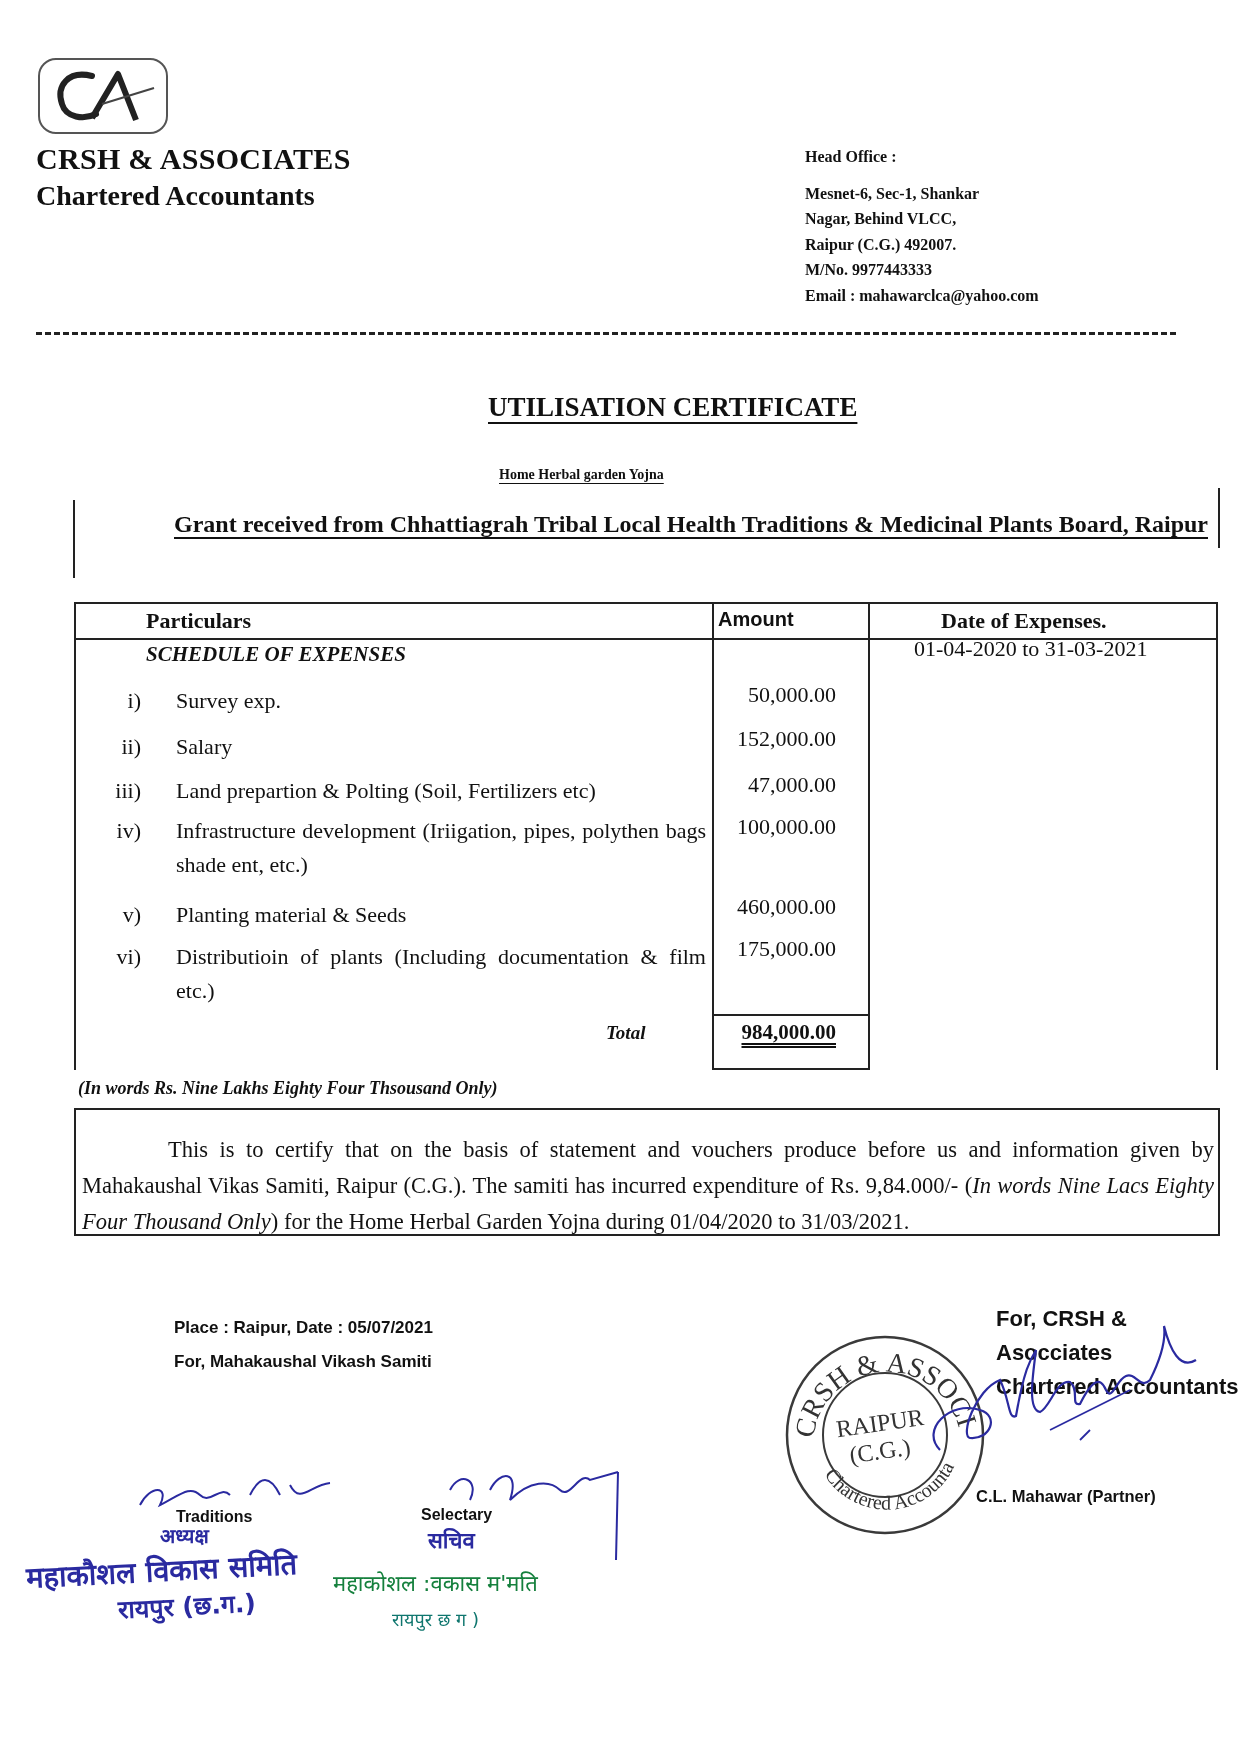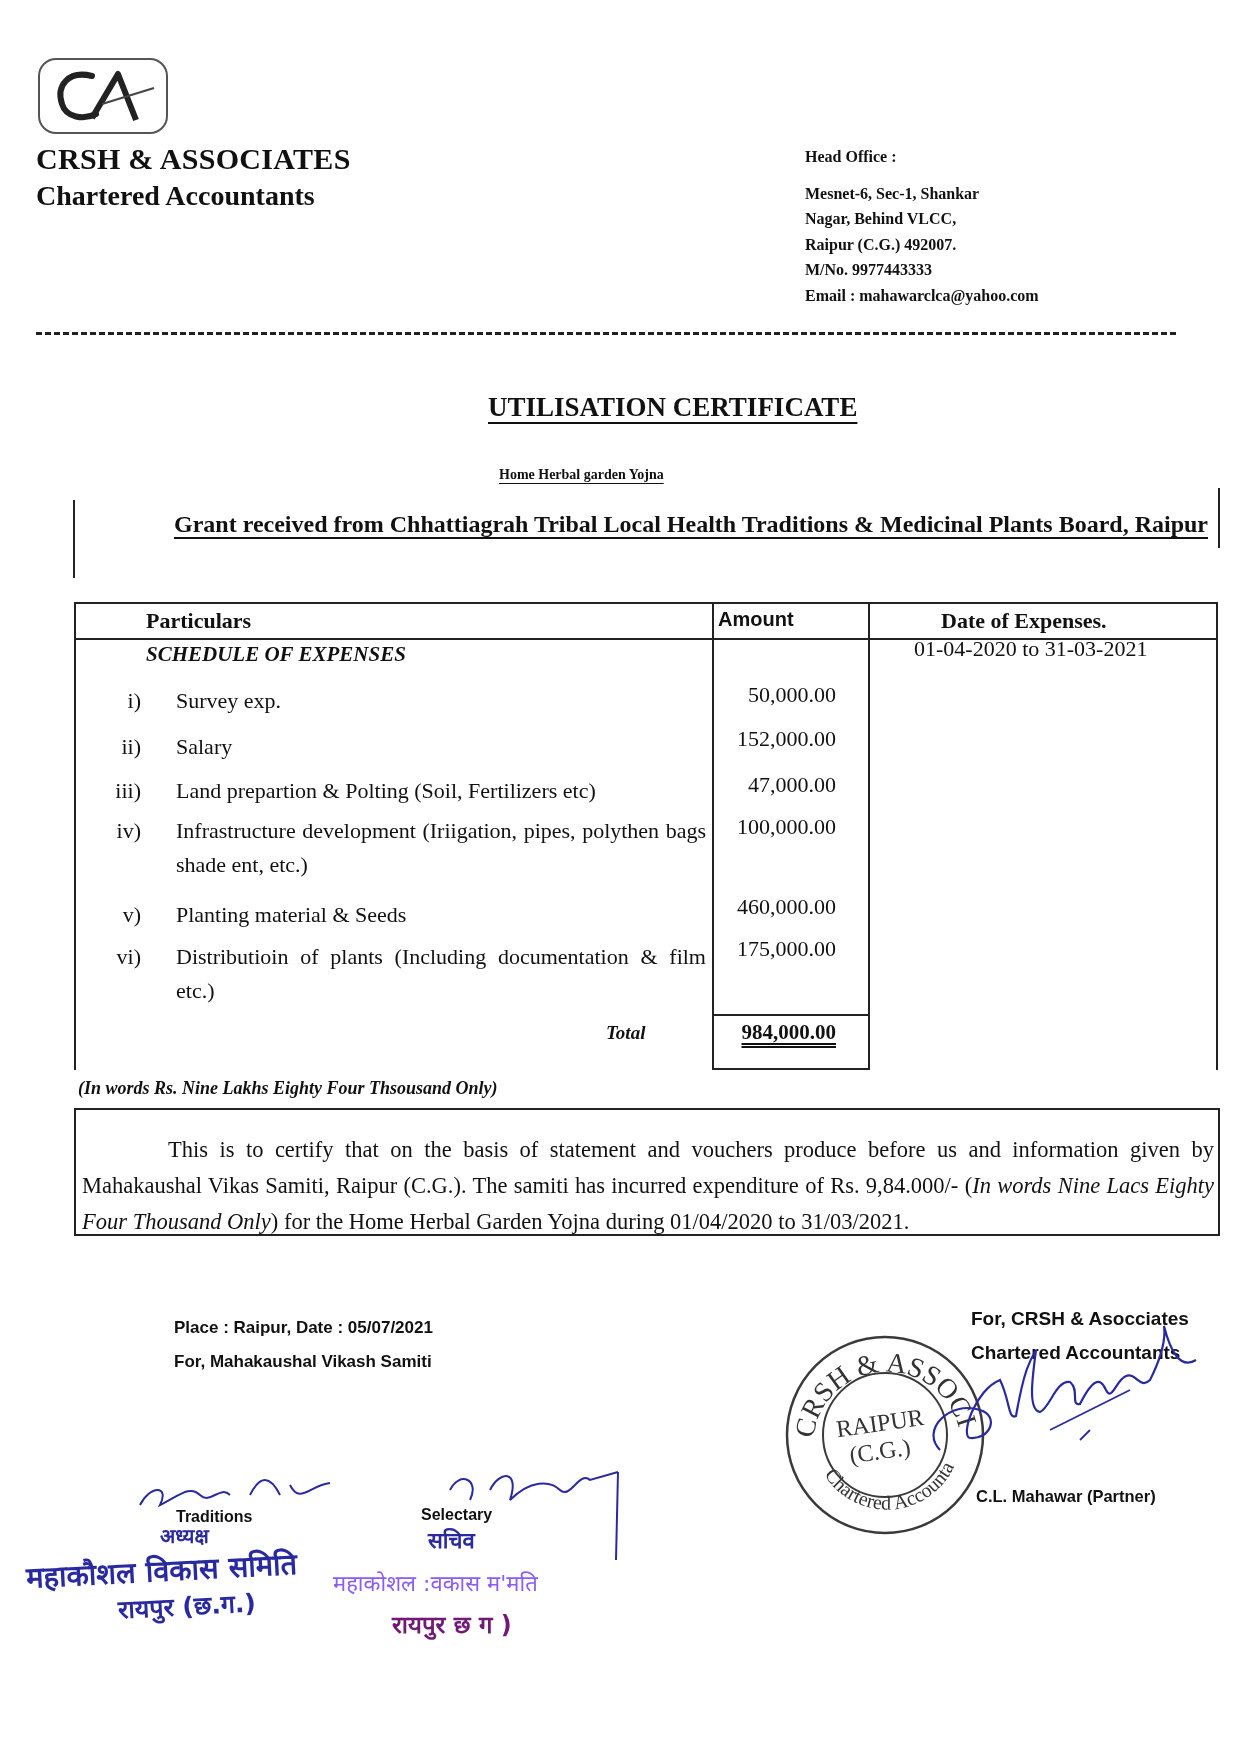--- a/index.html
+++ b/index.html
@@ -37,37 +37,37 @@
   .total-box { position: absolute; left: 636px; top: 410px; width: 158px; height: 56px; border: 2px solid #222; }
   .total-amt { position: absolute; left: 640px; top: 416px; width: 120px; text-align: right; font-size: 21px; font-weight: bold; text-decoration: underline; text-decoration-style: double; text-underline-offset: 4px; }
 
   .words { position: absolute; left: 78px; top: 1078px; font-size: 18px; font-style: italic; font-weight: bold; }
   .cert-box { position: absolute; left: 74px; top: 1108px; width: 1146px; height: 128px; border: 2px solid #222; }
   .cert-text { position: absolute; left: 6px; top: 22px; width: 1132px; font-size: 22.5px; line-height: 36px; text-align: justify; text-indent: 86px; }
 
   .place { position: absolute; left: 174px; top: 1318px; font-family: "Liberation Sans", sans-serif; font-size: 17px; font-weight: bold; }
   .for-samiti { position: absolute; left: 174px; top: 1352px; font-family: "Liberation Sans", sans-serif; font-size: 17px; font-weight: bold; }
 
-  .for-firm { position: absolute; left: 971px; top: 1302px; font-family: "Liberation Sans", sans-serif; font-size: 19px; font-weight: bold; line-height: 34px; }
+  .for-firm { position: absolute; left: 996px; top: 1302px; font-family: "Liberation Sans", sans-serif; font-size: 22px; font-weight: bold; line-height: 34px; }
   .partner { position: absolute; left: 976px; top: 1487px; font-family: "Liberation Sans", sans-serif; font-size: 16.5px; font-weight: bold; }
 
   .stamp { position: absolute; left: 783px; top: 1333px; width: 205px; height: 205px; }
   .sign-ca { position: absolute; left: 920px; top: 1320px; width: 280px; height: 150px; }
 
   .president { position: absolute; left: 176px; top: 1508px; font-family: "Liberation Sans", sans-serif; font-size: 16px; font-weight: bold; }
   .secretary { position: absolute; left: 421px; top: 1506px; font-family: "Liberation Sans", sans-serif; font-size: 16px; font-weight: bold; }
   .sig-pres { position: absolute; left: 130px; top: 1465px; width: 220px; height: 60px; }
   .sig-sec { position: absolute; left: 440px; top: 1460px; width: 200px; height: 130px; }
   .hi { position: absolute; font-family: "DejaVu Sans", sans-serif; color: #2a2aa0; font-weight: bold; }
   .hi-pres-role { left: 160px; top: 1522px; font-size: 20px; }
   .hi-pres-org { left: 26px; top: 1550px; font-size: 29px; transform: rotate(-3deg); }
   .hi-pres-city { left: 118px; top: 1588px; font-size: 25px; transform: rotate(-3deg); }
   .hi-sec-role { left: 428px; top: 1524px; font-size: 22px; }
-  .hi-sec-org { left: 333px; top: 1567px; font-size: 22px; color: #8b5cf6; font-weight: normal; }
-  .hi-sec-city { left: 392px; top: 1607px; font-size: 24px; color: #701a75; font-weight: bold; }
+  .hi-sec-org { left: 333px; top: 1567px; font-size: 22px; color: #15803d; font-weight: normal; }
+  .hi-sec-city { left: 392px; top: 1607px; font-size: 18px; color: #0f766e; font-weight: normal; }
 </style>
 </head>
 <body>
 
 <div class="logo-box">
   <svg width="112" height="66" viewBox="0 0 112 66">
     <path d="M44 12 C20 6 8 22 14 40 C18 54 36 56 48 50" fill="none" stroke="#222" stroke-width="6" stroke-linecap="round"></path>
     <path d="M44 54 L70 10 L88 56" fill="none" stroke="#222" stroke-width="6" stroke-linejoin="round"></path>
     <path d="M54 40 L106 24" fill="none" stroke="#444" stroke-width="2"></path>
   </svg>

